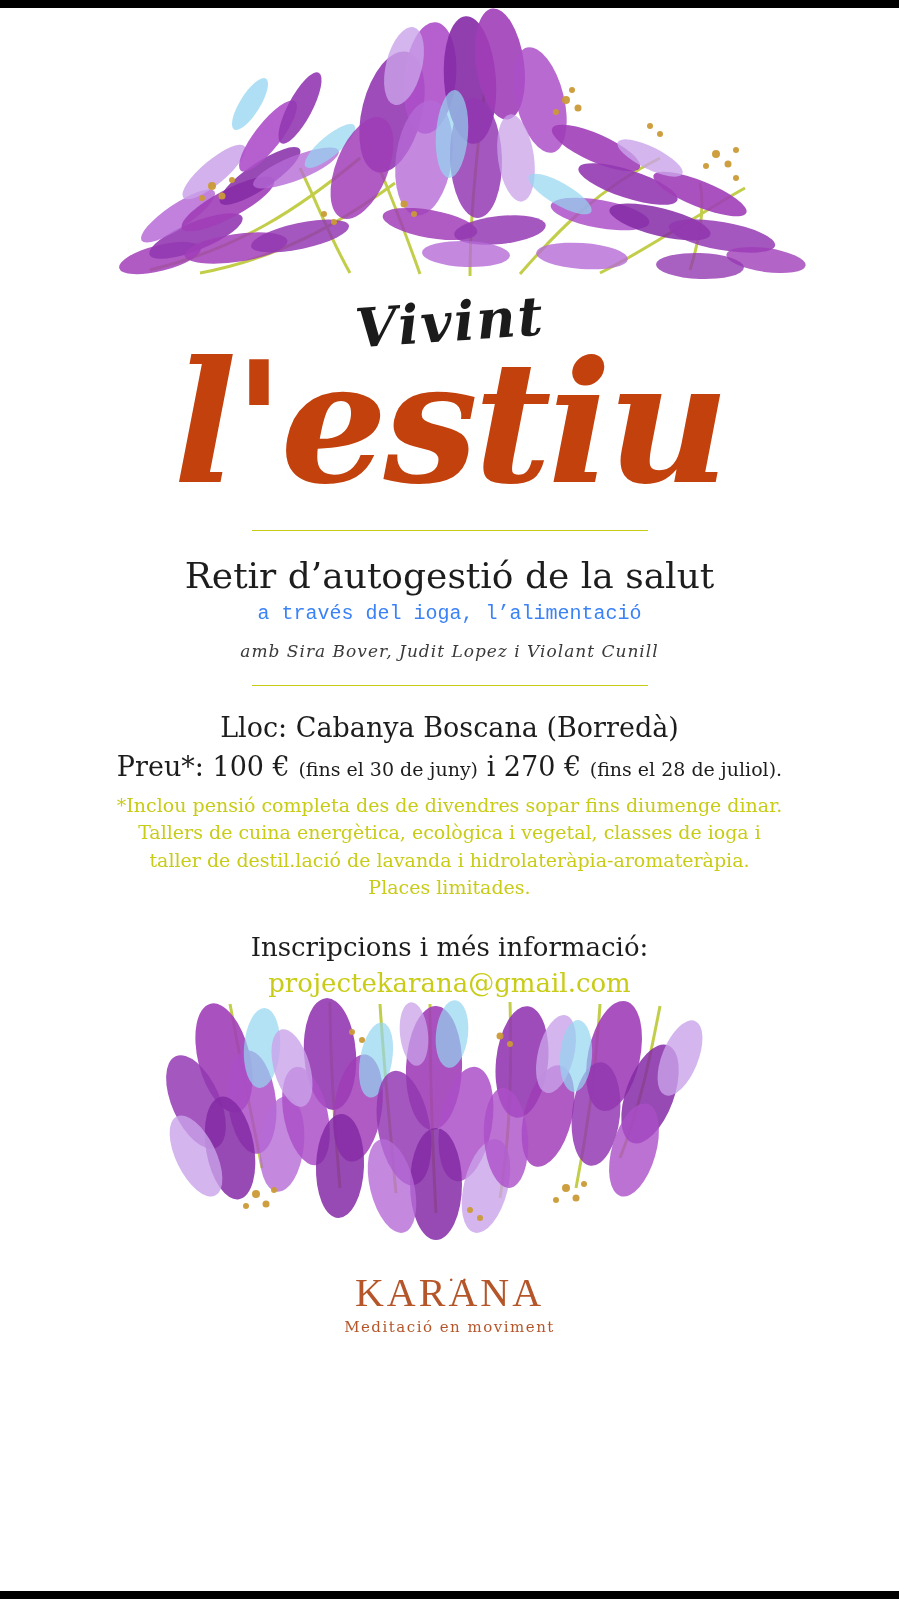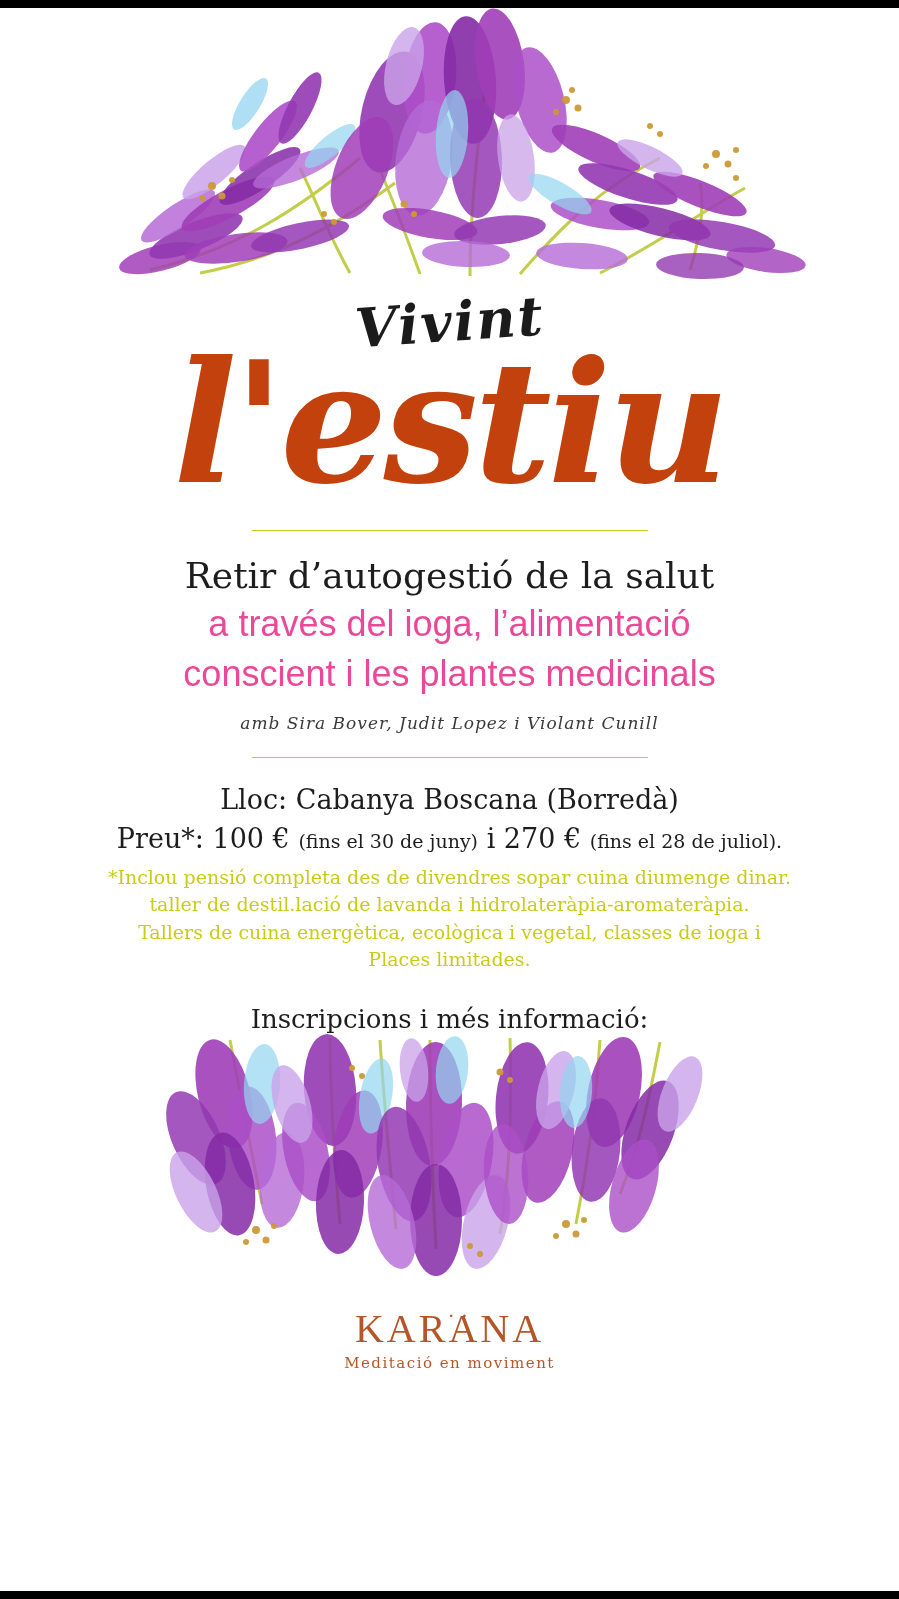--- a/index.html
+++ b/index.html
@@ -90,23 +90,23 @@
   .rule.lower { margin: 24px auto 26px auto; }
 
   .subtitle-1 {
     font-family: "DejaVu Serif", serif;
     font-size: 36px;
     color: #1d1d1d;
     text-align: center;
     line-height: 1.25;
   }
   .subtitle-2 {
-    font-family: Liberation Sans, sans-serif;
-    font-size: 36px;
-    color: #ec4899;
+    font-family: Liberation Mono, monospace;
+    font-size: 20px;
+    color: #3b82f6;
     text-align: center;
     line-height: 1.35;
     margin-top: 2px;
   }
   .facilitators {
     font-family: "DejaVu Serif", serif;
     font-style: italic;
     font-size: 17px;
     color: #3a3a3a;
     text-align: center;
@@ -280,41 +280,41 @@
   <div class="headline">
     <div class="vivint">Vivint</div>
     <div class="lestiu">l'estiu</div>
   </div>
 
   <div class="rule"></div>
 
   <div>
     <div class="subtitle-1">Retir d’autogestió de la salut</div>
     <div class="subtitle-2">a través del ioga, l’alimentació</div>
-    <div class="subtitle-2">conscient i les plantes medicinals</div>
     <div class="facilitators">amb Sira Bover, Judit Lopez i Violant Cunill</div>
   </div>
 
   <div class="rule lower"></div>
 
   <div class="info">
     <div class="place">Lloc: Cabanya Boscana (Borredà)</div>
     <div class="price">
       <span>Preu*: 100 €</span>
       <span class="small">(fins el 30 de juny)</span>
       <span>i 270 €</span>
       <span class="small">(fins el 28 de juliol).</span>
     </div>
     <div class="notes">
-      <div>*Inclou pensió completa des de divendres sopar cuina diumenge dinar.</div>
+      <div>*Inclou pensió completa des de divendres sopar fins diumenge dinar.</div>
+      <div>Tallers de cuina energètica, ecològica i vegetal, classes de ioga i</div>
       <div>taller de destil.lació de lavanda i hidrolateràpia-aromateràpia.</div>
-      <div>Tallers de cuina energètica, ecològica i vegetal, classes de ioga i</div>
       <div>Places limitades.</div>
     </div>
     <div class="contact-label">Inscripcions i més informació:</div>
+    <div><a class="contact-email" href="#">projectekarana@gmail.com</a></div>
   </div>
 
   <div class="floral-bottom">
     <svg width="899" height="265" viewBox="0 0 899 265" xmlns="http://www.w3.org/2000/svg">
       <g opacity="0.95">
         <g stroke="#b8c62c" stroke-width="3" fill="none" opacity="0.9">
           <path d="M230 6 C 240 60, 250 110, 262 170"></path>
           <path d="M330 4 C 330 60, 334 120, 340 190"></path>
           <path d="M430 6 C 430 70, 432 140, 436 215"></path>
           <path d="M510 4 C 512 70, 510 140, 500 200"></path>

